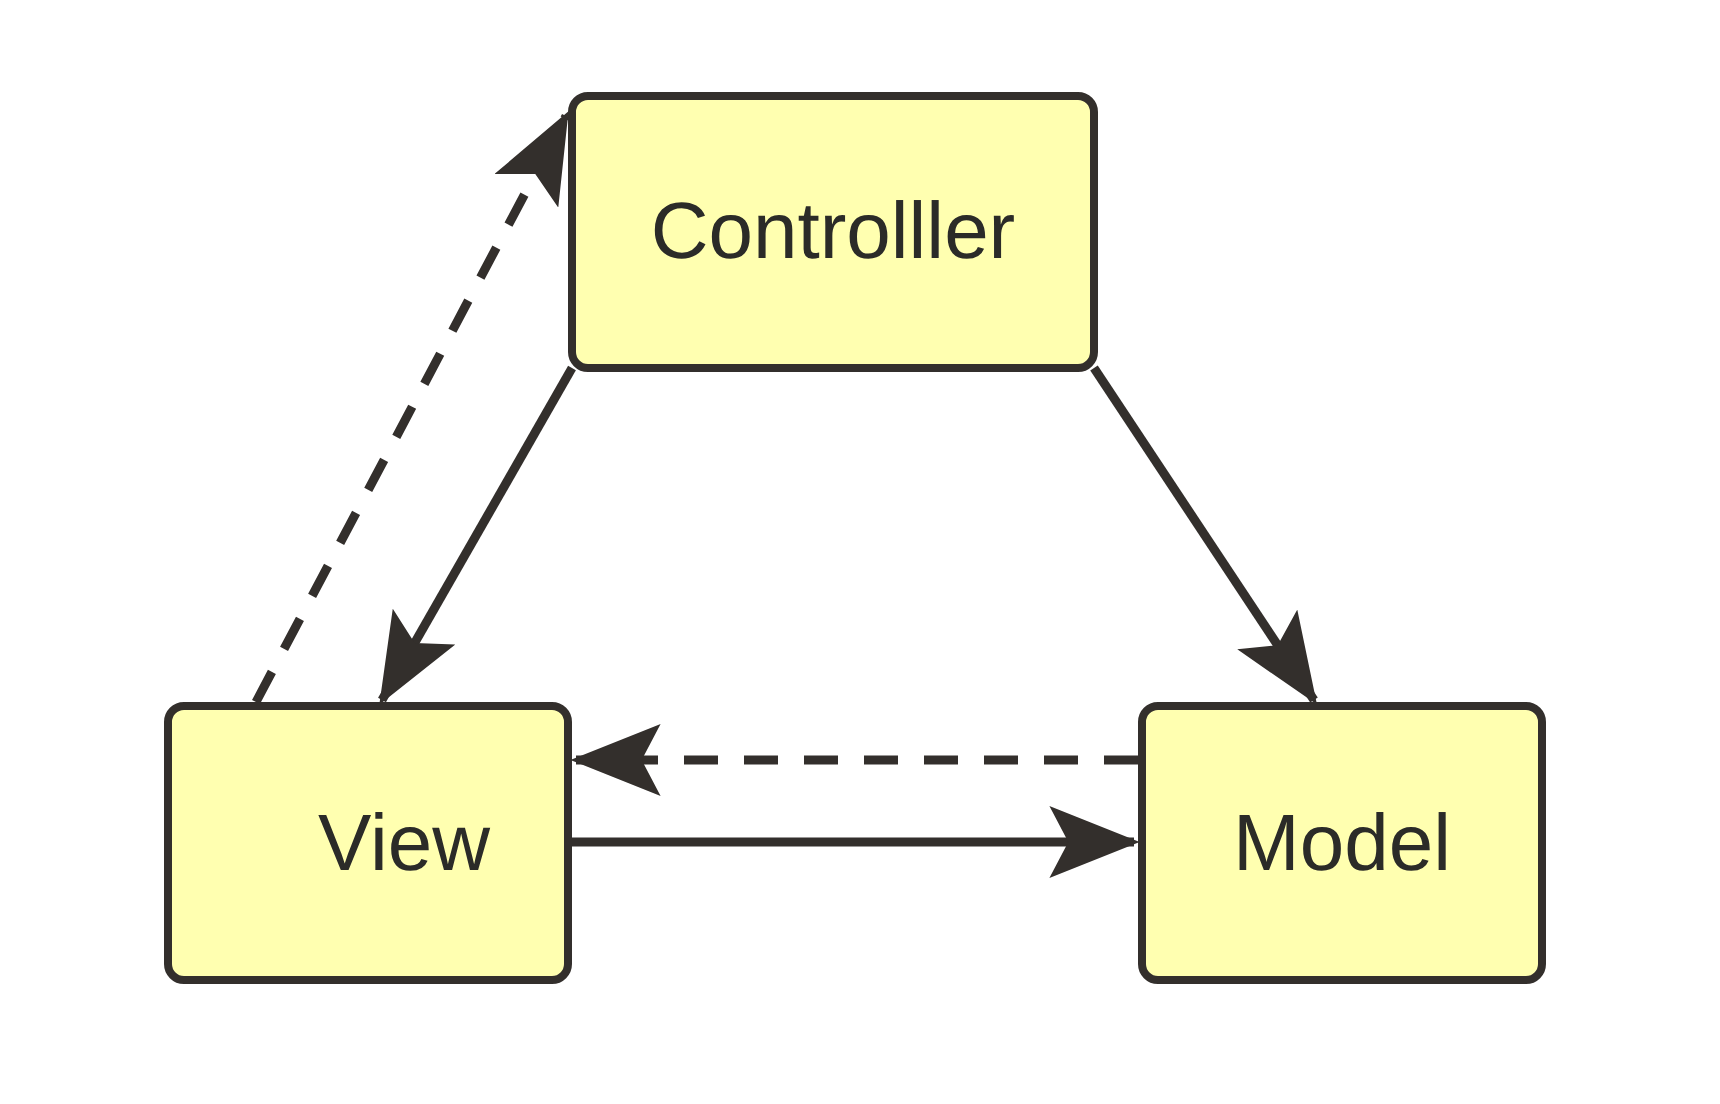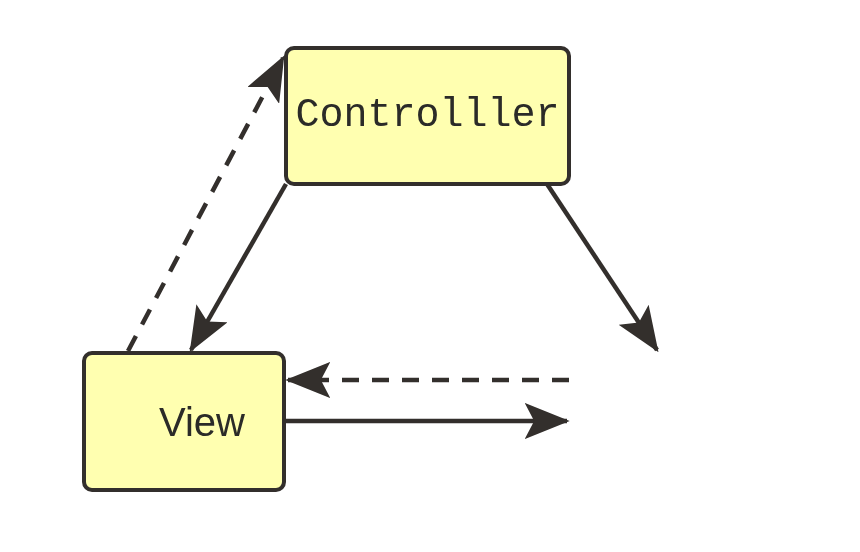--- a/index.html
+++ b/index.html
@@ -37,21 +37,21 @@
     z-index: 2;
   }
   .node-label {
     font-size: 40px;
     font-weight: normal;
     color: #2b2b28;
     letter-spacing: 0px;
     line-height: 1;
     white-space: nowrap;
   }
-  #node-controller { left: 284px; top: 46px;  width: 287px; height: 140px; font-family: Liberation Mono, monospace; }
+  #node-controller { left: 284px; top: 46px;  width: 265px; height: 140px; }
   #node-view       { left: 82px;  top: 351px; width: 204px; height: 141px; padding-left: 36px; }
   #node-model      { left: 569px; top: 351px; width: 204px; height: 141px; }
 </style>
 </head>
 <body>
 
 <div id="canvas">
 
   <svg id="edge-layer" viewBox="0 0 860 552" width="860" height="552" xmlns="http://www.w3.org/2000/svg">
     <defs>
@@ -72,14 +72,17 @@
   </svg>
 
   <div class="node" id="node-controller">
     <span class="node-label">Controlller</span>
   </div>
 
   <div class="node" id="node-view">
     <span class="node-label">View</span>
   </div>
 
+  <div class="node" id="node-model">
+    <span class="node-label">Model</span>
+  </div>
 
 </div>
 
 </body></html>

